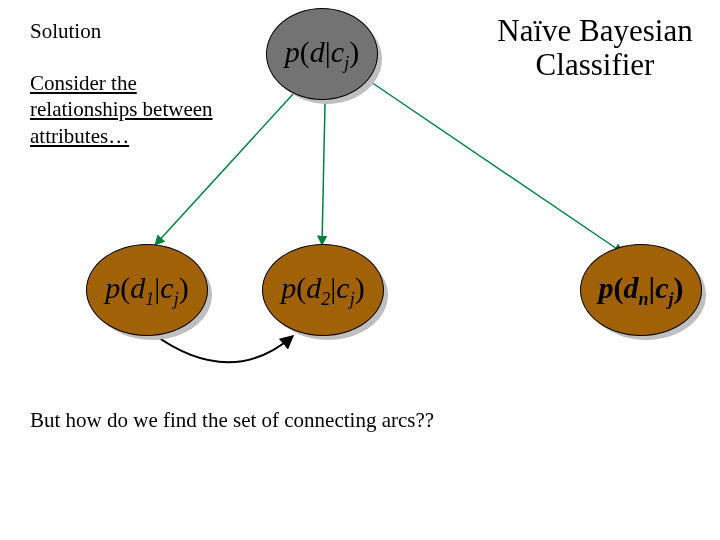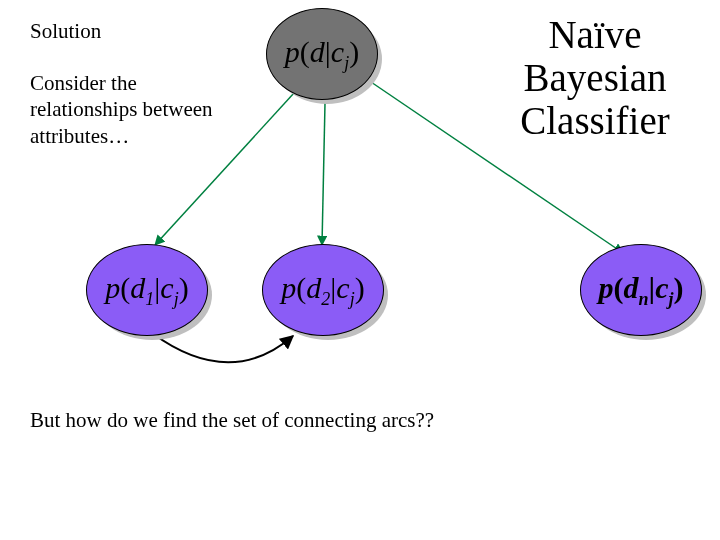--- a/index.html
+++ b/index.html
@@ -18,21 +18,21 @@
     width: 658px;
     height: 540px;
   }
   .text-block {
     position: absolute;
     font-size: 21px;
     line-height: 1.25;
   }
   .title {
     position: absolute;
-    font-size: 39px;
+    font-size: 31px;
     line-height: 1.1;
     text-align: center;
   }
   .footer {
     position: absolute;
     font-size: 21px;
   }
   .node-shadow {
     position: absolute;
     border-radius: 50%;
@@ -41,21 +41,21 @@
   .node {
     position: absolute;
     border-radius: 50%;
     border: 1px solid #000;
     display: flex;
     align-items: center;
     justify-content: center;
     font-family: "Times New Roman", Times, serif;
   }
   .node-green { background: #737373; }
-  .node-blue  { background: #8b5cf6; justify-content: center; }
+  .node-blue  { background: #a16207; justify-content: center; }
   .formula {
     font-style: italic;
     font-size: 30px;
     white-space: nowrap;
   }
   .formula .paren,
   .formula .bar {
     font-style: normal;
   }
   .formula sub {
@@ -70,21 +70,21 @@
     pointer-events: none;
   }
 </style>
 </head>
 <body>
 
 <div class="stage">
 
   <div class="text-block" style="left:30px; top:18px;">Solution</div>
 
-  <div class="text-block" style="left:30px; top:70px; width:210px;">Consider the relationships between attributes…</div>
+  <div class="text-block" style="left:30px; top:70px; width:210px;text-decoration:underline;">Consider the relationships between attributes…</div>
 
   <div class="title" style="left:480px; top:14px; width:230px;">
     <span>Naïve Bayesian</span><br>
     <span>Classifier</span>
   </div>
 
   <svg class="arrows">
     <defs>
       <marker id="ah-green" viewBox="0 0 10 10" refX="9" refY="5" markerWidth="7" markerHeight="7" orient="auto-start-reverse">
         <path d="M 0 0 L 10 5 L 0 10 z" fill="#008040"></path>

